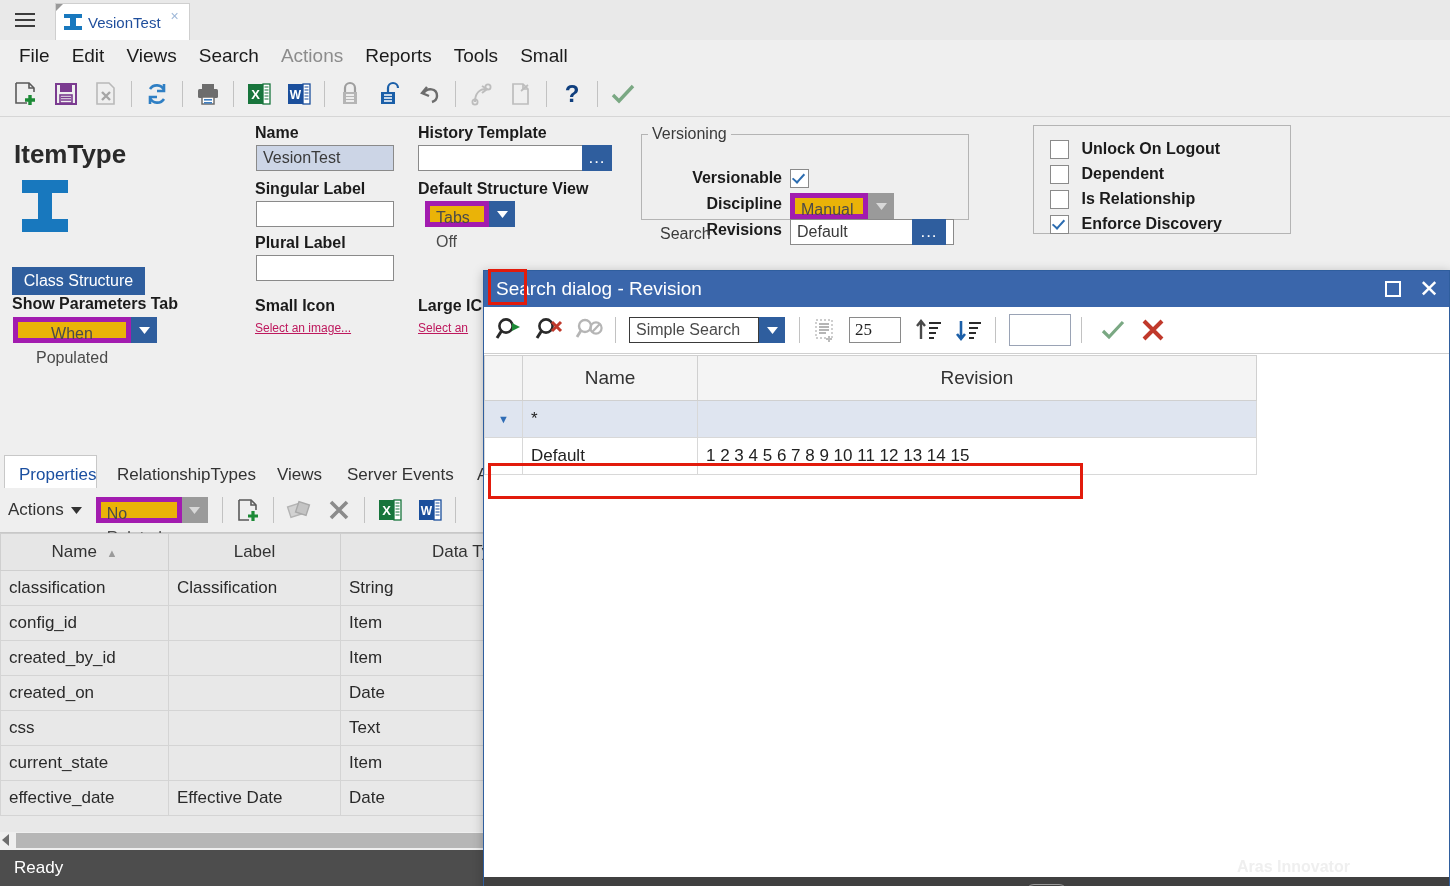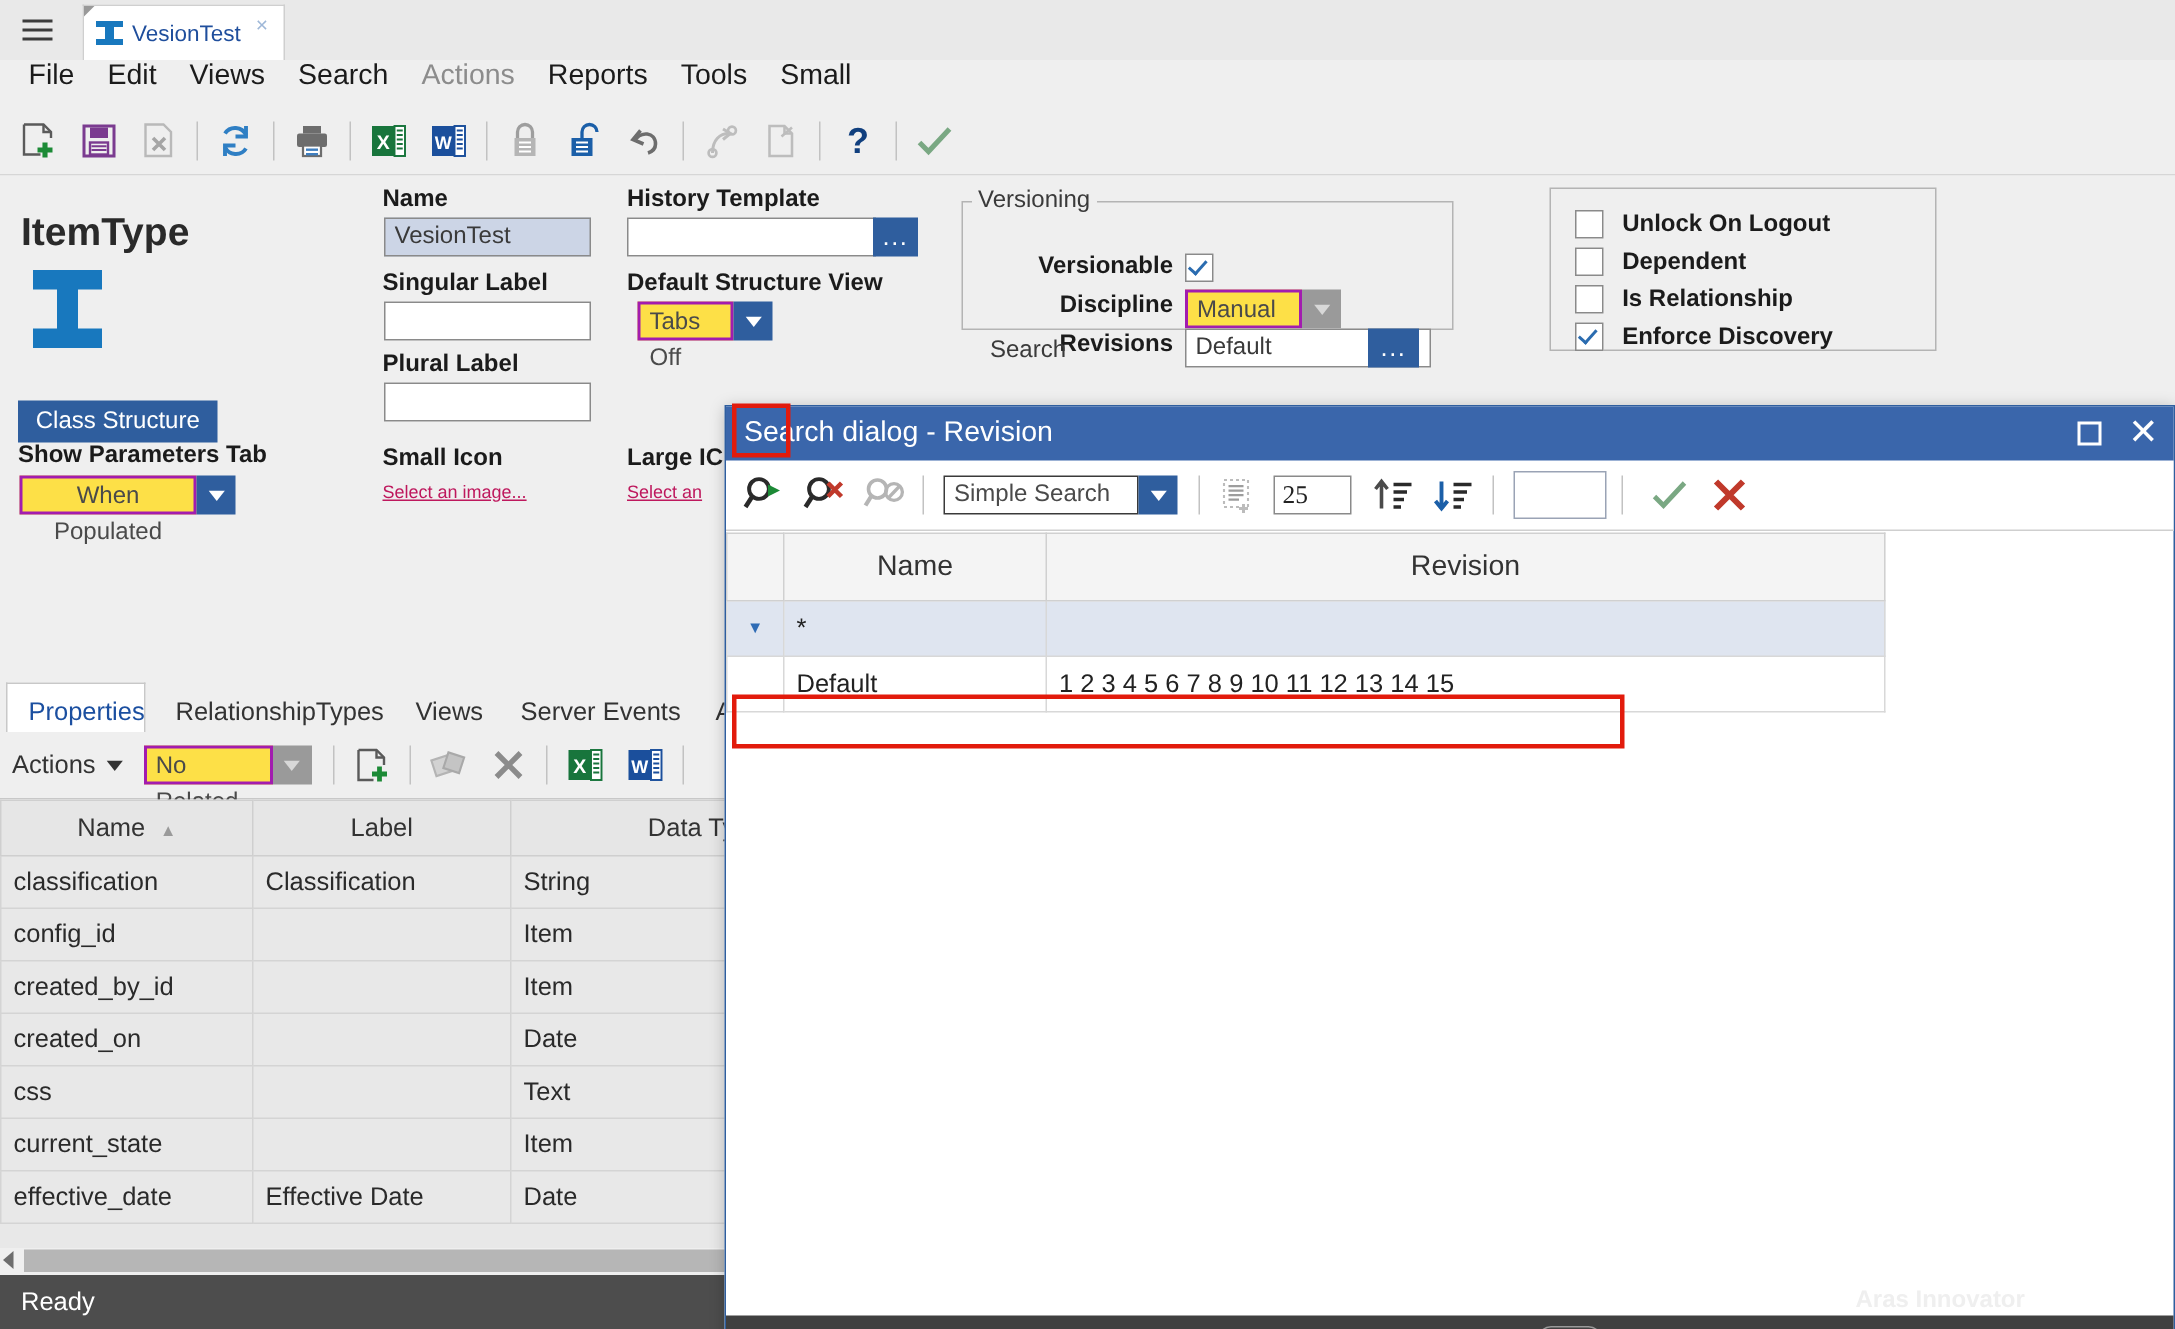--- a/index.html
+++ b/index.html
@@ -20,21 +20,21 @@
   .doctab .corner{position:absolute;left:0;top:0;width:0;height:0;border-top:7px solid #999;border-right:7px solid transparent;}
   .doctab .ttitle{color:#1f4e9c;font-size:15px;margin-left:6px;}
   .doctab .tclose{color:#9fb8d8;font-size:14px;margin-left:10px;align-self:flex-start;margin-top:4px;cursor:pointer;}
   .itico{width:18px;height:18px;position:relative;}
   .itico::before{content:"";position:absolute;left:0;top:1px;width:18px;height:4px;background:#1878be;}
   .itico::after{content:"";position:absolute;left:0;bottom:1px;width:18px;height:4px;background:#1878be;}
   .itico i{position:absolute;left:6px;top:4px;width:6px;height:10px;background:#1878be;}
 
   
   .menubar{position:absolute;left:0;top:40px;width:1450px;height:32px;background:#efefef;border-bottom:1px solid #e0e0e0;}
-  .menubar ul{list-style:none;margin:0;padding:0 0 0 8px;display:flex;height:32px;}
+  .menubar ul{list-style:none;margin:0;padding:0 0 0 8px;display:flex;height:32px;align-items:center;}
   .menubar li{font-size:19px;color:#1b1b1b;padding:0 11px;cursor:pointer;}
   .menubar li.dim{color:#8c8c8c;}
 
   
   .toolbar{position:absolute;left:0;top:72px;width:1450px;height:45px;background:#efefef;border-bottom:1px solid #d6d6d6;
            display:flex;align-items:center;padding-left:6px;box-sizing:border-box;}
   .tb{width:40px;height:40px;display:flex;align-items:center;justify-content:center;cursor:pointer;}
   .sep{width:1px;height:26px;background:#c2c2c2;margin:0 5px;}
 
   
@@ -47,21 +47,21 @@
 
   .classbtn{position:absolute;left:12px;top:150px;width:133px;height:28px;background:#2f5e9e;color:#ffffff;
             font-size:16px;display:flex;align-items:center;justify-content:center;cursor:pointer;}
   .lbl{font-size:16px;font-weight:bold;color:#1b1b1b;}
   .lbl-n{font-size:16px;color:#1b1b1b;}
   .spt{position:absolute;left:12px;top:178px;}
   .inp{background:#ffffff;border:1px solid #8a8a8a;height:26px;box-sizing:border-box;font-size:16px;color:#3a3a3a;
        padding:0 6px;line-height:24px;}
   .inp.filled{background:#ccd5e6;}
   .combo{position:relative;display:inline-flex;}
-  .combo .cinp{background:#fde047;border:2px solid #a21caf;height:26px;box-sizing:border-box;font-size:16px;color:#4a4a4a;padding:0 6px;line-height:24px;}
+  .combo .cinp{background:#eab308;border:5px solid #a21caf;height:26px;box-sizing:border-box;font-size:16px;color:#4a4a4a;padding:0 6px;line-height:24px;}
   .combo .carrow{width:26px;height:26px;background:#2f5e9e;display:flex;align-items:center;justify-content:center;}
   .combo .carrow.grey{background:#9a9a9a;}
   .carrow svg{display:block;}
   .ellbtn{width:30px;height:26px;background:#2f5e9e;color:#fff;display:flex;align-items:center;justify-content:center;
           font-size:17px;letter-spacing:1px;cursor:pointer;line-height:10px;}
   .lnk{color:#be185d;font-size:12px;text-decoration:underline;cursor:pointer;}
 
   fieldset.fs{position:absolute;border:1px solid #b4b4b4;margin:0;padding:0;}
   fieldset.fs legend{font-size:16px;color:#3a3a3a;padding:0 4px;margin-left:6px;}
   .cbx{width:17px;height:17px;border:1px solid #8a8a8a;background:#fff;display:inline-block;position:relative;vertical-align:middle;cursor:pointer;}

